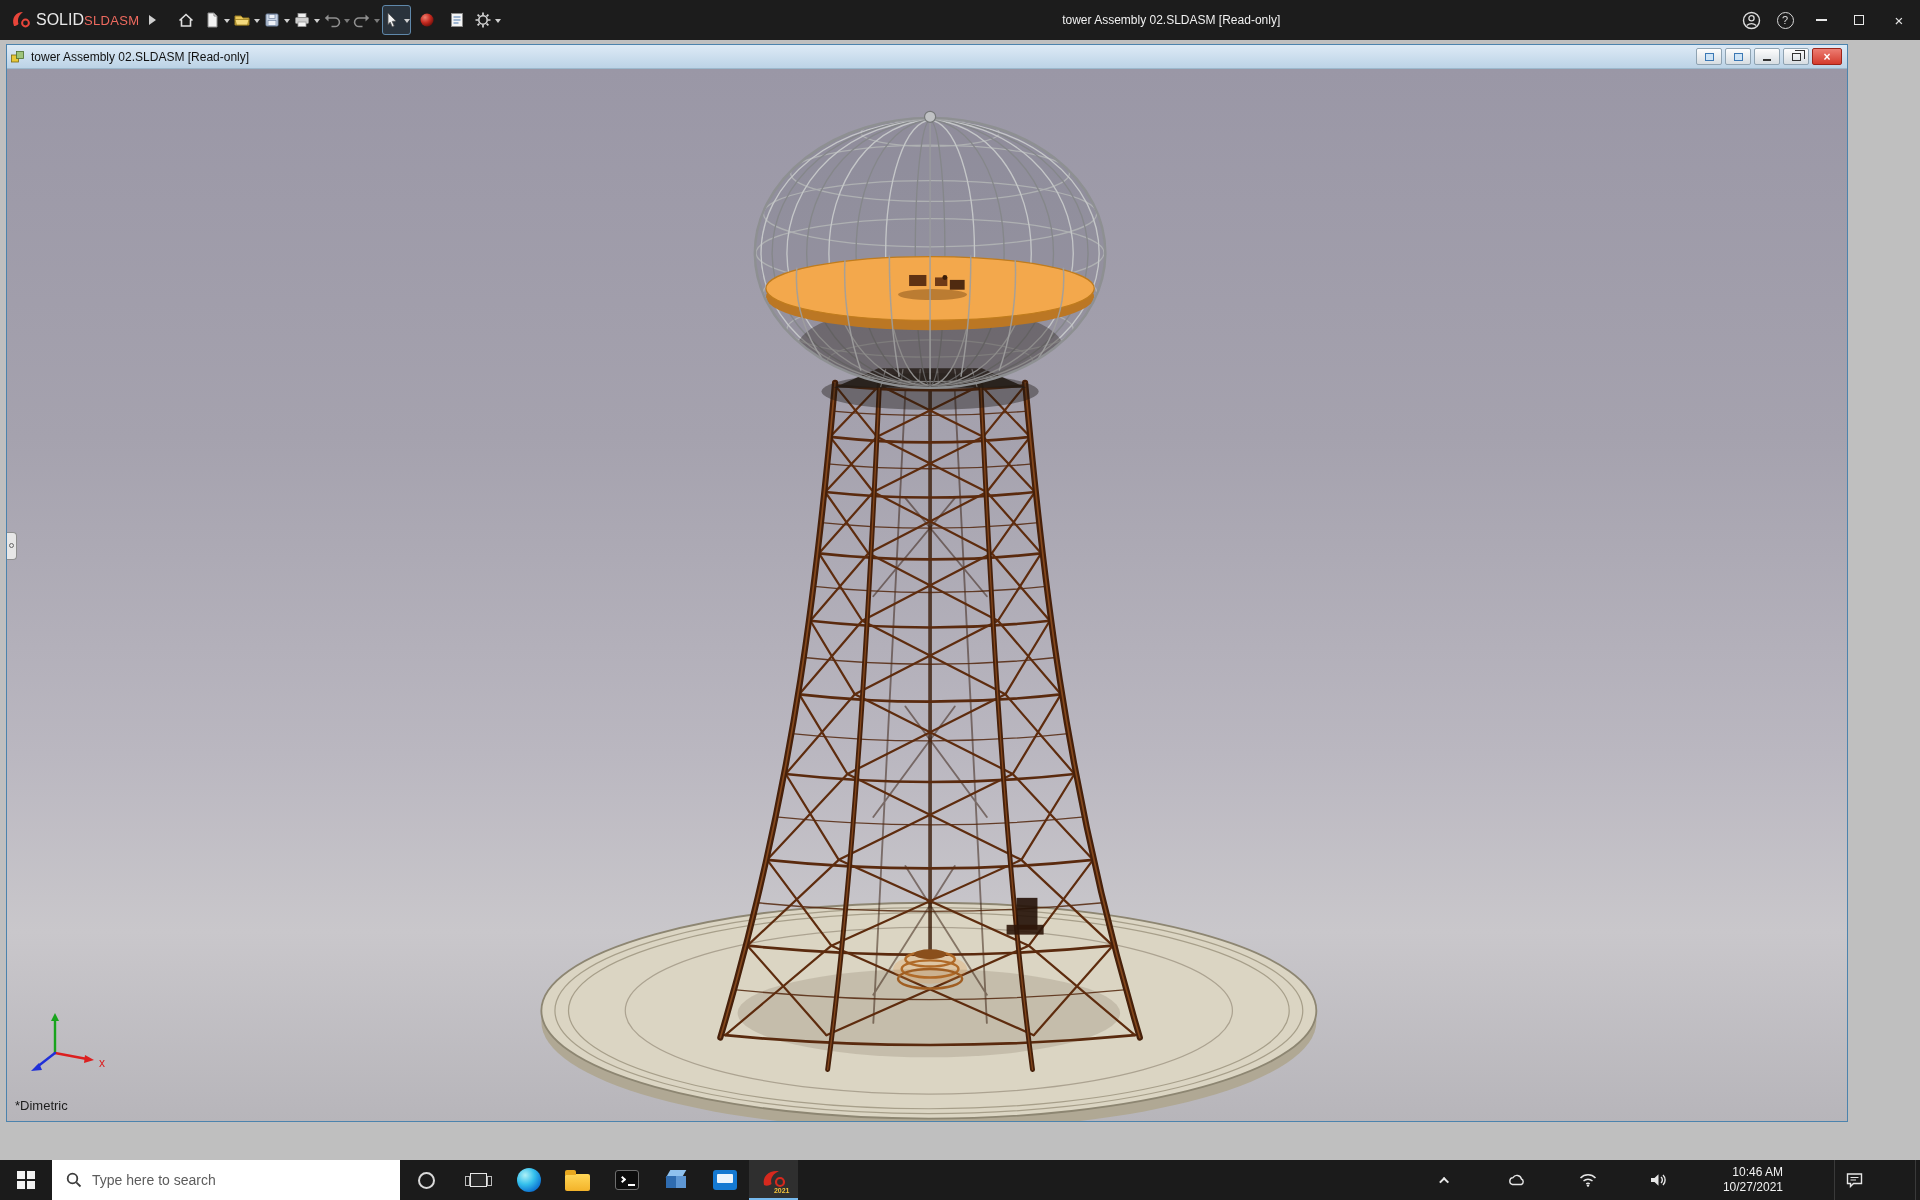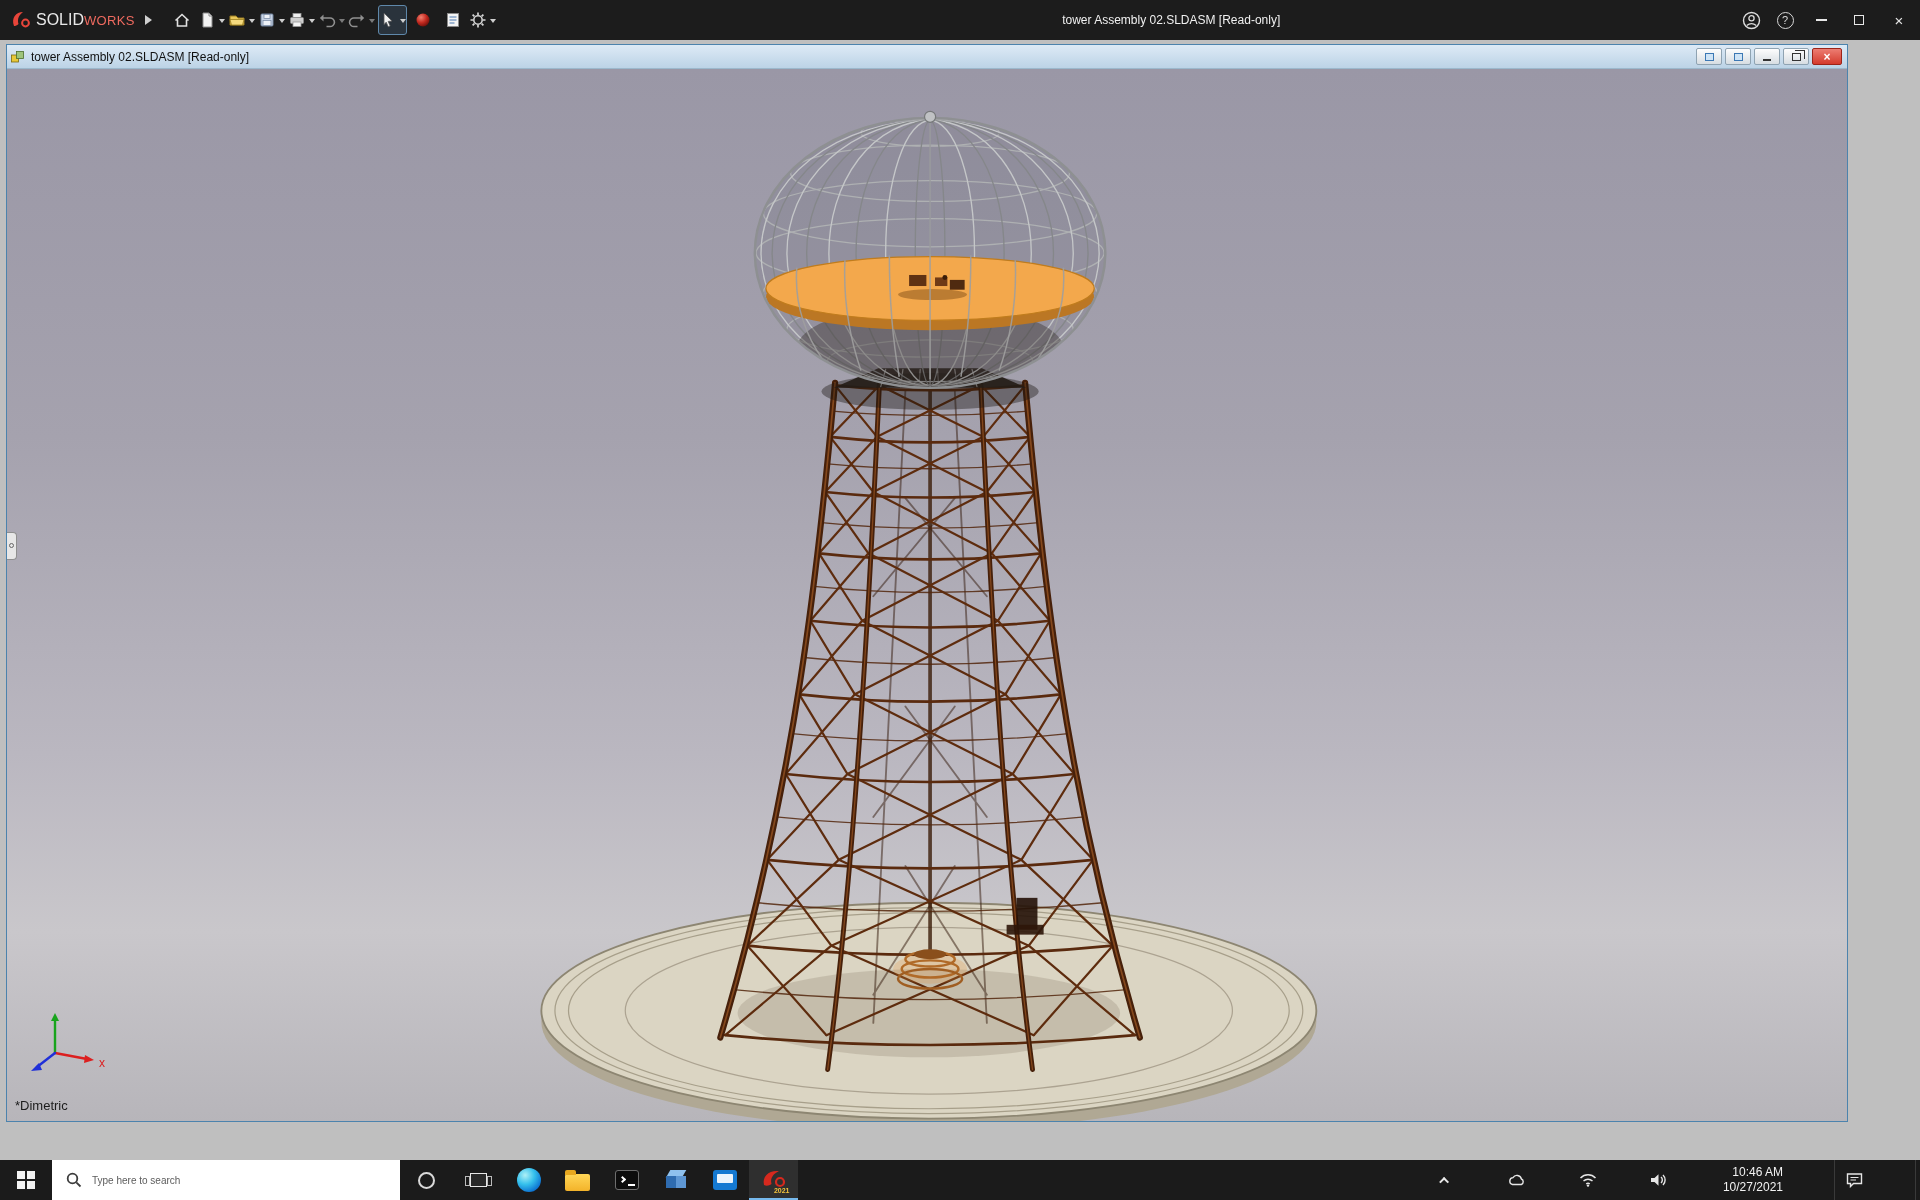--- a/index.html
+++ b/index.html
@@ -60,21 +60,21 @@
     display:flex; align-items:center; justify-content:center; }
   .panel-tab .dot { width:5px; height:5px; border-radius:50%; border:1px solid #666; }
 
   
   .taskbar { position:absolute; left:0; top:1160px; width:1920px; height:40px; background:#1b1b1b;
     display:flex; align-items:stretch; color:#e8e8e8; z-index:60; }
   .task-btn { width:52px; display:flex; align-items:center; justify-content:center; }
   .start-glyph { display:grid; grid-template-columns:8px 8px; grid-template-rows:8px 8px; gap:1.5px; }
   .start-glyph span { background:#f2f2f2; }
   .search-box { width:348px; background:#ffffff; display:flex; align-items:center; gap:10px; padding:0 0 0 14px; }
-  .search-box input { border:none; outline:none; font-size:10px; color:#14532d; width:260px;
+  .search-box input { border:none; outline:none; font-size:14px; color:#14532d; width:260px;
     font-family:"Liberation Sans","DejaVu Sans",sans-serif; background:transparent; }
   .search-box input::placeholder { color:#5c5c5c; }
   .cortana-ring { width:17px; height:17px; border-radius:50%; border:2.5px solid #d9d9d9; }
   .taskview-glyph { position:relative; width:17px; height:14px; border:1.6px solid #e6e6e6; background:rgba(255,255,255,.06); }
   .taskview-glyph::before { content:""; position:absolute; left:-6px; top:2px; width:3px; height:8px; border:1.3px solid #bbb; }
   .taskview-glyph::after  { content:""; position:absolute; right:-6px; top:2px; width:3px; height:8px; border:1.3px solid #bbb; }
   .app-btn { width:49px; display:flex; align-items:center; justify-content:center; position:relative; }
   .app-btn.active { background:rgba(255,255,255,.09); box-shadow:inset 0 -2px 0 #76b9ed; }
   .edge-glyph { width:24px; height:24px; border-radius:50%;
     background:radial-gradient(circle at 34% 30%, #aef0f6 0%, #35c0ec 40%, #0b6fd0 78%, #084a9e 100%); }
@@ -106,21 +106,21 @@
 </head>
 <body>
 
 <header class="sw-titlebar">
   <div class="brand">
     <svg width="22" height="20" viewBox="0 0 22 20">
       <path d="M4,16 C1,8 6,2 13,2 C9,5 7,9 8.5,14 C7,15.5 5.5,16 4,16 Z" fill="#e8453a"></path>
       <circle cx="15.5" cy="13" r="3.4" fill="none" stroke="#e8453a" stroke-width="2"></circle>
     </svg>
     <span>SOLID</span>
-      <span style="margin-left:-4px" class="brand-works">WORKS</span>
+      <span style="margin-left:-4px" class="brand-works">SLDASM</span>
   </div>
   <div class="flyout-arrow"></div>
 
   <div class="tb-btn">
     <svg width="18" height="18" viewBox="0 0 18 18">
       <path d="M2.5,9.5 L9,3.5 L15.5,9.5 M4.5,8.5 V15 H13.5 V8.5" fill="none" stroke="#e0e0e0" stroke-width="1.6"></path>
     </svg>
   </div>
   <div class="tb-btn">
     <svg width="18" height="18" viewBox="0 0 18 18">

